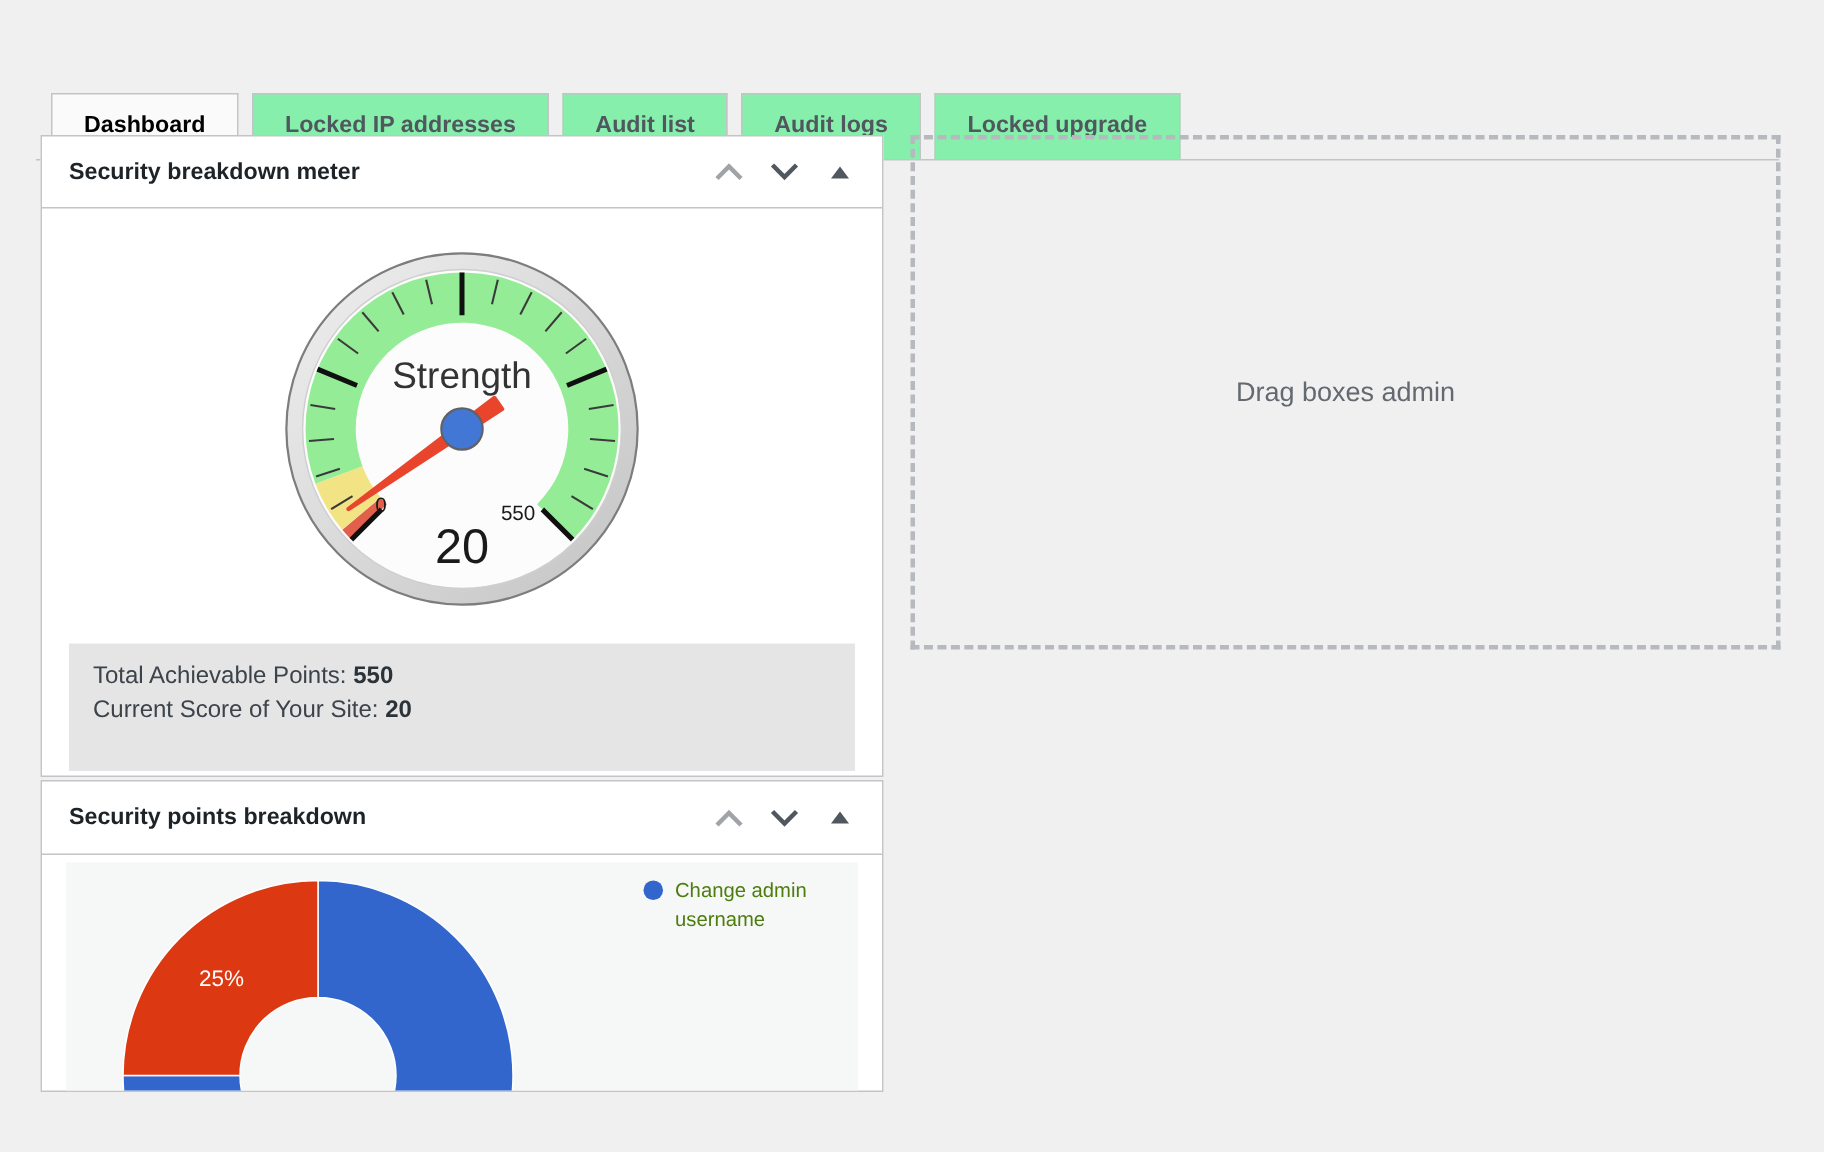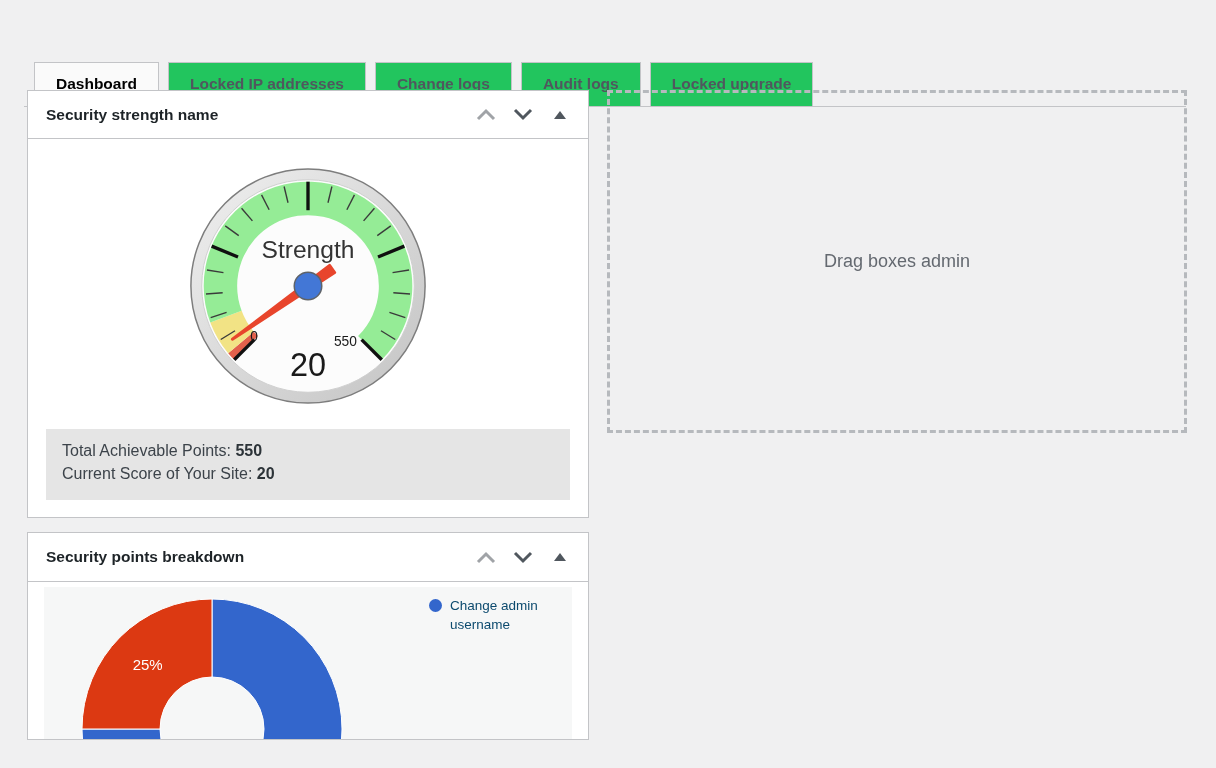--- a/index.html
+++ b/index.html
@@ -11,94 +11,94 @@
     position:relative;
   }
   
   .tabbar{
     position:absolute; left:24px; top:0; width:1162px;
     padding-top:14px; border-bottom:1px solid #c3c4c7;
     display:flex; align-items:flex-end;margin-top:48px;
   }
   .tab{
     height:44px; line-height:42px; padding:0 21px; margin-right:9px;
-    background:#22c55e; border:1px solid #c3c4c7; border-bottom:none;
+    background:#86efac; border:1px solid #c3c4c7; border-bottom:none;
     font-size:15.5px; font-weight:bold; color:#50575e;
     cursor:pointer; white-space:nowrap;
   }
   .tab.active{
     height:45px; margin-bottom:-1px;
     background:#fafafa; color:#000;
   }
   .tabbar .tab:first-child{ margin-left:10px; }
   
   .panel{
     position:absolute; background:#fff; border:1px solid #c3c4c7;
   }
   .panel-strength{ left:27px; top:90px; width:562px; height:428px; }
-  .panel-breakdown{ left:27px; top:532px; width:562px; height:208px; overflow:hidden; }
+  .panel-breakdown{ left:27px; top:520px; width:562px; height:208px; overflow:hidden; }
   .mb-header{
     height:48px; display:flex; align-items:center;
     padding:0 14px 0 18px; border-bottom:1px solid #c3c4c7; cursor:move;
   }
   .panel-breakdown .mb-header{ height:49px; }
   .mb-title{ font-size:15.5px; font-weight:bold; color:#1d2327; flex:1; }
   .mb-actions{ display:flex; align-items:center; gap:9px; }
   .mb-btn{
     background:none; border:none; width:28px; height:28px;
     display:flex; align-items:center; justify-content:center; cursor:pointer;
   }
   .tri{
     width:0; height:0; display:block;
     border-left:6px solid transparent; border-right:6px solid transparent;
     border-bottom:8px solid #50575e;
   }
   
   .gauge-wrap{ display:block; margin:24px auto 0; width:246px; height:246px; }
   
   .summary{
-    margin:20px 18px 0; height:71px; background:#e5e5e5;
+    margin:20px 18px 0; height:85px; background:#e5e5e5;
     padding:10px 16px; font-size:16px; color:#3c434a; line-height:23px;
   }
   .summary b{ color:#2c3338; }
   
   .chart-area{
     position:relative; margin:5px 16px 0; width:528px; height:165px;
     background:#f6f7f7;
   }
   .chart-area svg{ display:block; }
   .legend{ position:absolute; left:385px; top:9px; }
   .legend-item{ display:flex; align-items:flex-start; margin-bottom:9px; }
   .legend-dot{
     width:13px; height:13px; border-radius:50%; margin:3px 8px 0 0; flex:none;
   }
-  .legend-text{ font-size:13.5px; color:#0c4a6e; line-height:19px; }
+  .legend-text{ font-size:13.5px; color:#4d7c0f; line-height:19px; }
   .legend-text span{ display:block; }
   
   .dropzone{
     position:absolute; left:607px; top:90px; width:580px; height:343px;
     border:3px dashed #b6b9bd;
     display:flex; align-items:center; justify-content:center;
   }
   .dropzone-text{ font-size:18px; color:#646970; }
 </style>
 </head>
 <body>
 
 <div class="tabbar">
   <div class="tab active">Dashboard</div>
   <div class="tab">Locked IP addresses</div>
-  <div class="tab">Change logs</div>
+  <div class="tab">Audit list</div>
   <div class="tab">Audit logs</div>
   <div class="tab">Locked upgrade</div>
 </div>
 
 <div class="panel panel-strength">
   <div class="mb-header">
-    <span class="mb-title">Security strength name</span>
+    <span class="mb-title">Security breakdown meter</span>
     <span class="mb-actions">
       <button class="mb-btn">
         <svg width="22" height="13" viewBox="0 0 22 13">
             <path d="M3 11 L11 3 L19 11" fill="none" stroke="#a0a3a7" stroke-width="3"></path>
           </svg>
       </button>
       <button class="mb-btn">
         <svg width="22" height="13" viewBox="0 0 22 13">
             <path d="M3 2 L11 10 L19 2" fill="none" stroke="#50575e" stroke-width="3"></path>
           </svg>

